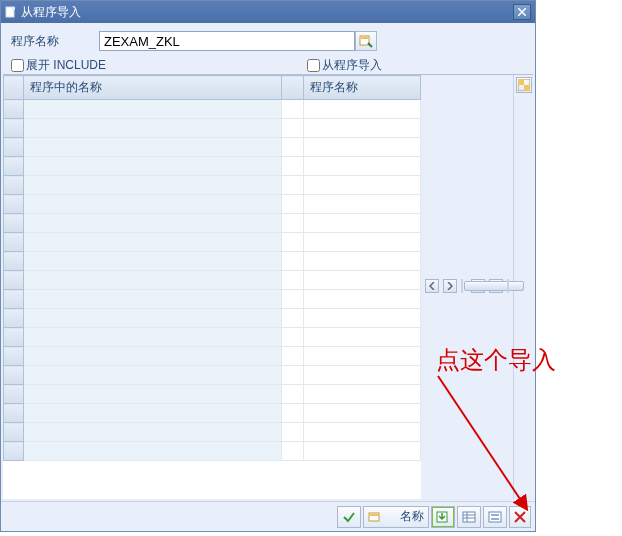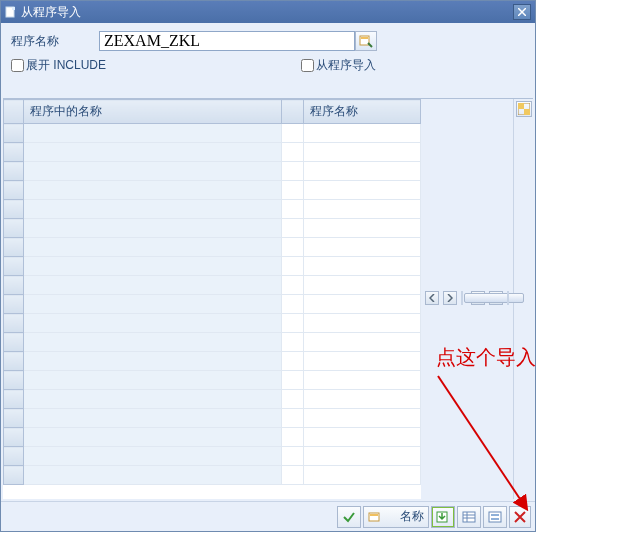--- a/index.html
+++ b/index.html
@@ -43,34 +43,34 @@
     display: flex; align-items: center;
     padding: 8px 10px 6px 10px;
   }
   .label { color: #2a4c78; width: 88px; }
   .input-field {
     flex: 0 0 256px;
     height: 20px;
     border: 1px solid #8fa7c8;
     background: #fff;
     padding: 1px 4px;
-    font-family: Liberation Serif, serif;
-    font-size: 16px;
+    font-family: Liberation Sans, sans-serif;
+    font-size: 13px;
   }
   .search-btn {
     width: 22px; height: 20px;
     border: 1px solid #a9b8cf;
     background: linear-gradient(#f8fbff,#dde8f6);
     display: flex; align-items: center; justify-content: center;
     cursor: pointer;
   }
   .chk-row {
     display: flex; align-items: center;
-    padding: 0 10px 24px 10px;
-    gap: 10px;
+    padding: 0 10px 0 10px;
+    gap: 16px;
   }
   .chk-row input { margin-right: 2px; }
   .chk-label { color: #2a4c78; }
   .chk-group { display:flex; align-items:center; }
   .chk-group.first { flex: 0 0 280px; }
   .grid-wrap {
     flex: 1;
     display: flex;
     margin: 0 2px 2px 2px;
     border-top: 1px solid #b0c0d8;
@@ -171,21 +171,21 @@
     border:1px solid #a9b8cf;
     background:linear-gradient(#fafcfe,#e2eaf5);
     display:flex;align-items:center;justify-content:center;
     cursor:pointer;
   }
   
   .anno-text {
     position:absolute;
     left: 436px; top: 344px;
     color: #d60000;
-    font-size: 20px;
+    font-size: 24px;
     font-family: "Microsoft YaHei", sans-serif;
     pointer-events:none;
   }
   .anno-arrow {
     position:absolute;
     left: 430px; top: 368px;
     pointer-events:none;
   }
   svg { display:block; }
 </style>

